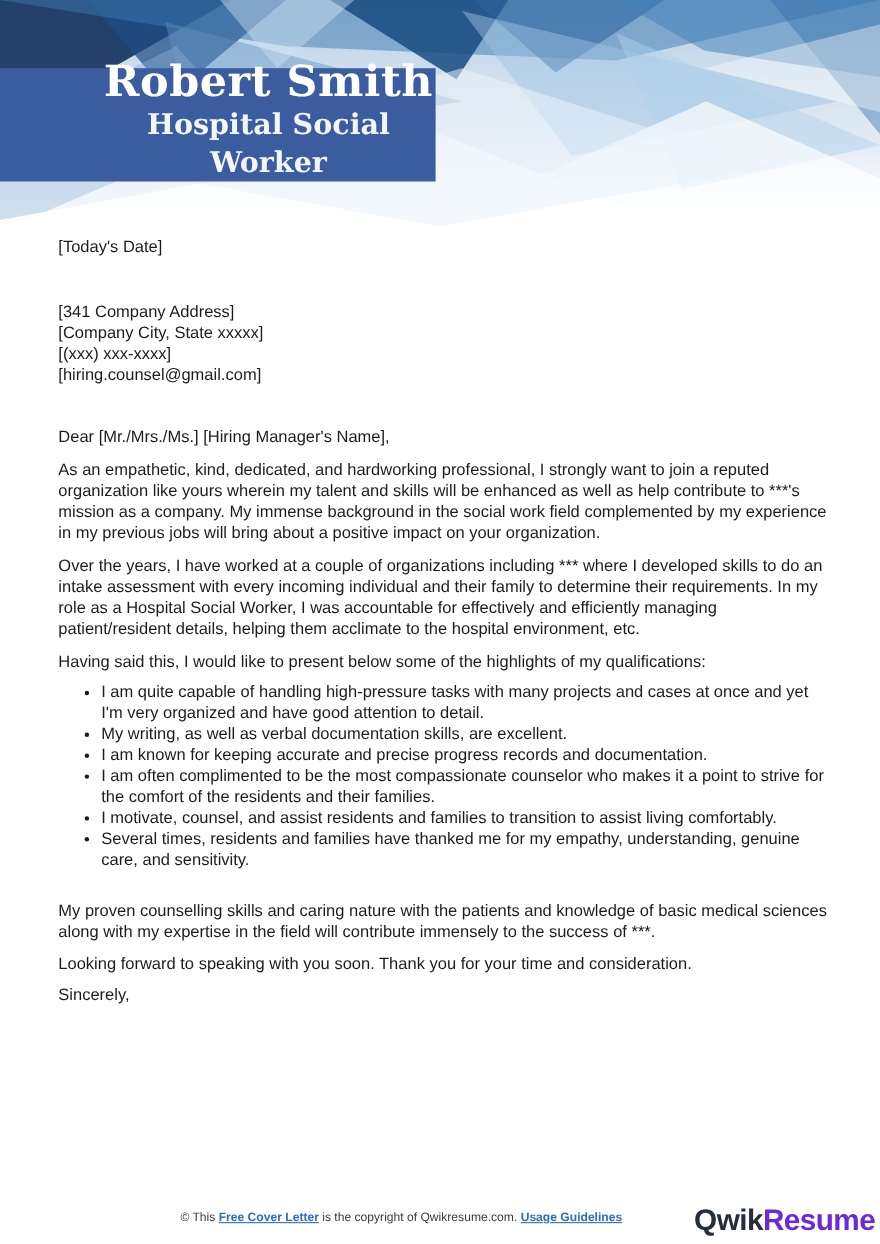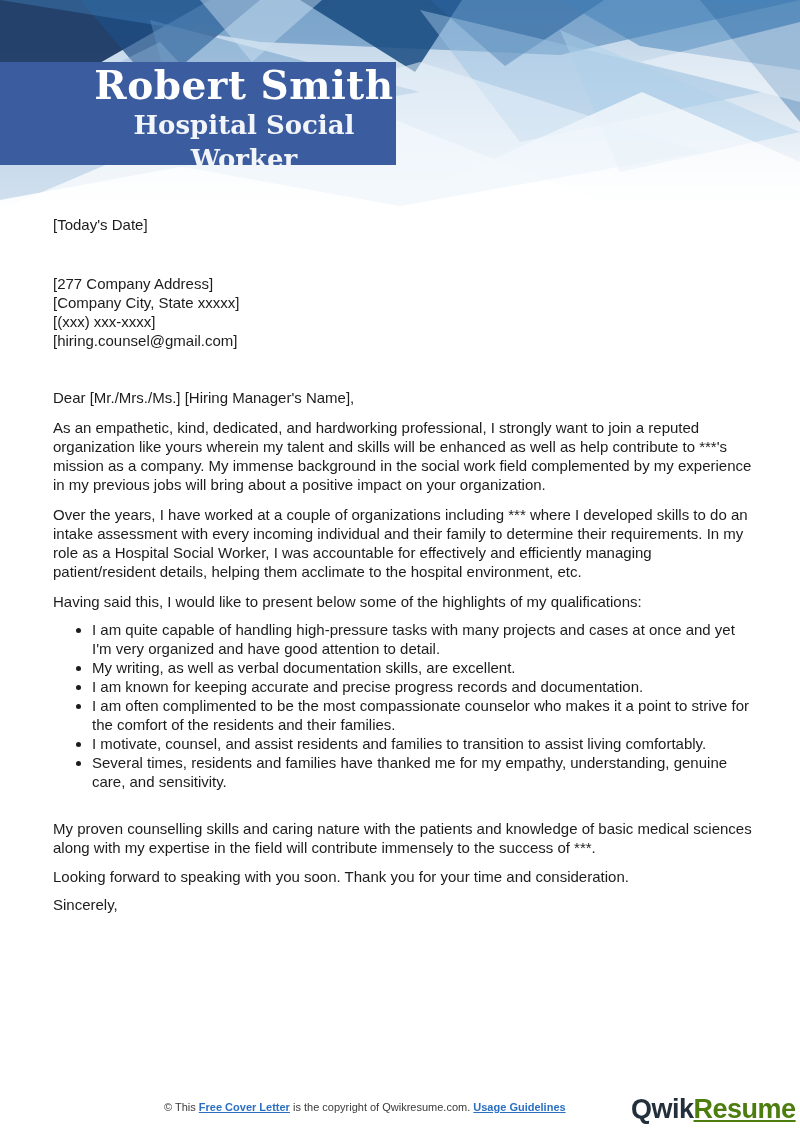--- a/index.html
+++ b/index.html
@@ -20,21 +20,21 @@
     width: 800px; height: 210px;
   }
   .hero svg { display:block; }
   .title-box {
     position: absolute;
     top: 62px; left: 0;
     width: 396px; height: 103px;
     background: #3c5ca0;
     display: flex;
     flex-direction: column;
-    justify-content: flex-start;
+    justify-content: flex-end;
     text-align: center;
     padding-left: 92px;
     box-sizing: border-box;
   }
   .person-name {
     font-family: "DejaVu Serif", serif;
     font-weight: bold;
     font-size: 39px;
     line-height: 46px;
     color: #ffffff;
@@ -90,21 +90,21 @@
     position: absolute;
     top: 0px; left: 631px;
     font-family: "Liberation Sans", sans-serif;
     font-weight: bold;
     font-size: 27px;
     letter-spacing: -0.5px;
     cursor: pointer;
     white-space: nowrap;
   }
   .logo .qwik { color: #232f3b; }
-  .logo .resume { color: #4d7c0f; text-decoration: underline; }
+  .logo .resume { color: #6d28d9; }
 </style>
 </head>
 <body>
 
 <div class="page">
 
   <div class="hero">
     <svg width="800" height="210" viewBox="0 0 800 210" aria-hidden="true">
       <defs>
         <linearGradient id="bg" x1="0" y1="0" x2="0" y2="1">
@@ -134,21 +134,21 @@
     <div class="title-box">
       <div class="person-name">Robert Smith</div>
       <div class="person-title">Hospital Social Worker</div>
     </div>
   </div>
 
   <div class="letter">
     <p class="date-line">[Today's Date]</p>
 
     <div class="address-block">
-      <div>[277 Company Address]</div>
+      <div>[341 Company Address]</div>
       <div>[Company City, State xxxxx]</div>
       <div>[(xxx) xxx-xxxx]</div>
       <div>[hiring.counsel@gmail.com]</div>
     </div>
 
     <p class="salutation">Dear [Mr./Mrs./Ms.] [Hiring Manager's Name],</p>
 
     <p class="para">As an empathetic, kind, dedicated, and hardworking professional, I strongly want to join a reputed organization like yours wherein my talent and skills will be enhanced as well as help contribute to ***'s mission as a company. My immense background in the social work field complemented by my experience in my previous jobs will bring about a positive impact on your organization.</p>
     <p class="para">Over the years, I have worked at a couple of organizations including *** where I developed skills to do an intake assessment with every incoming individual and their family to determine their requirements. In my role as a Hospital Social Worker, I was accountable for effectively and efficiently managing patient/resident details, helping them acclimate to the hospital environment, etc.</p>
     <p class="para">Having said this, I would like to present below some of the highlights of my qualifications:</p>

